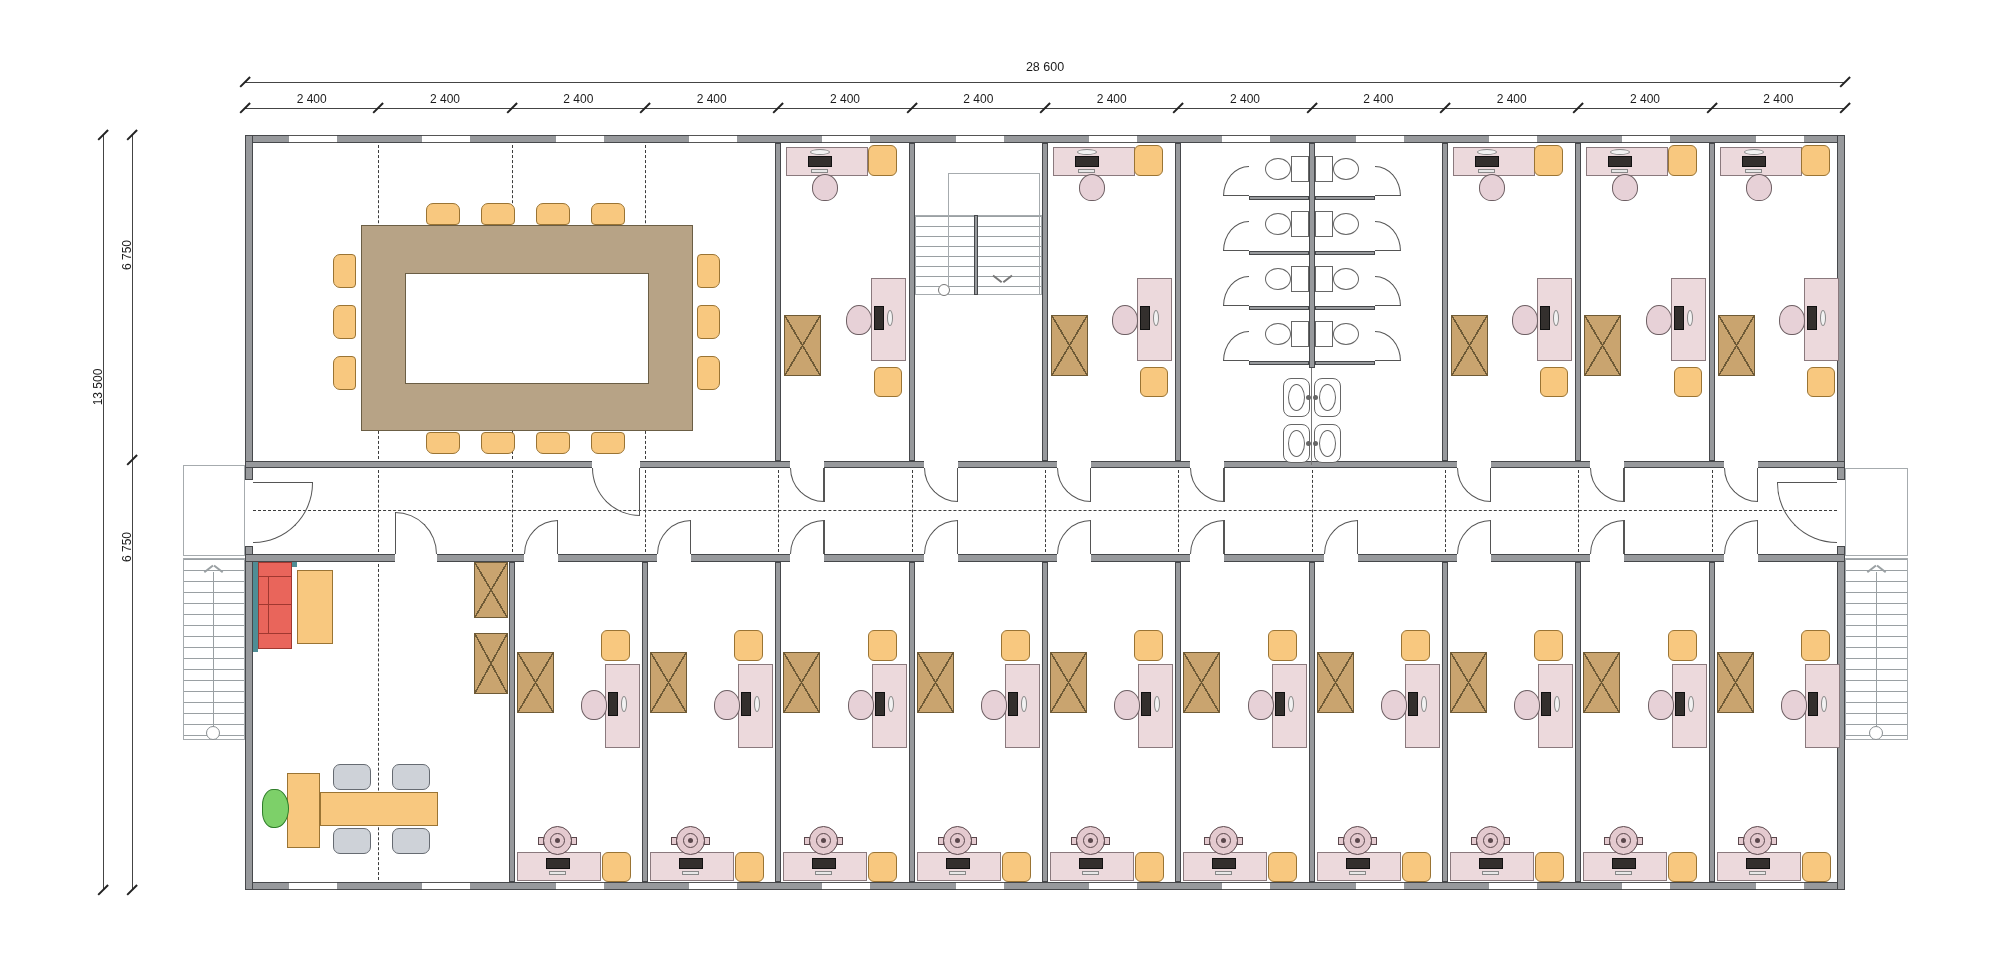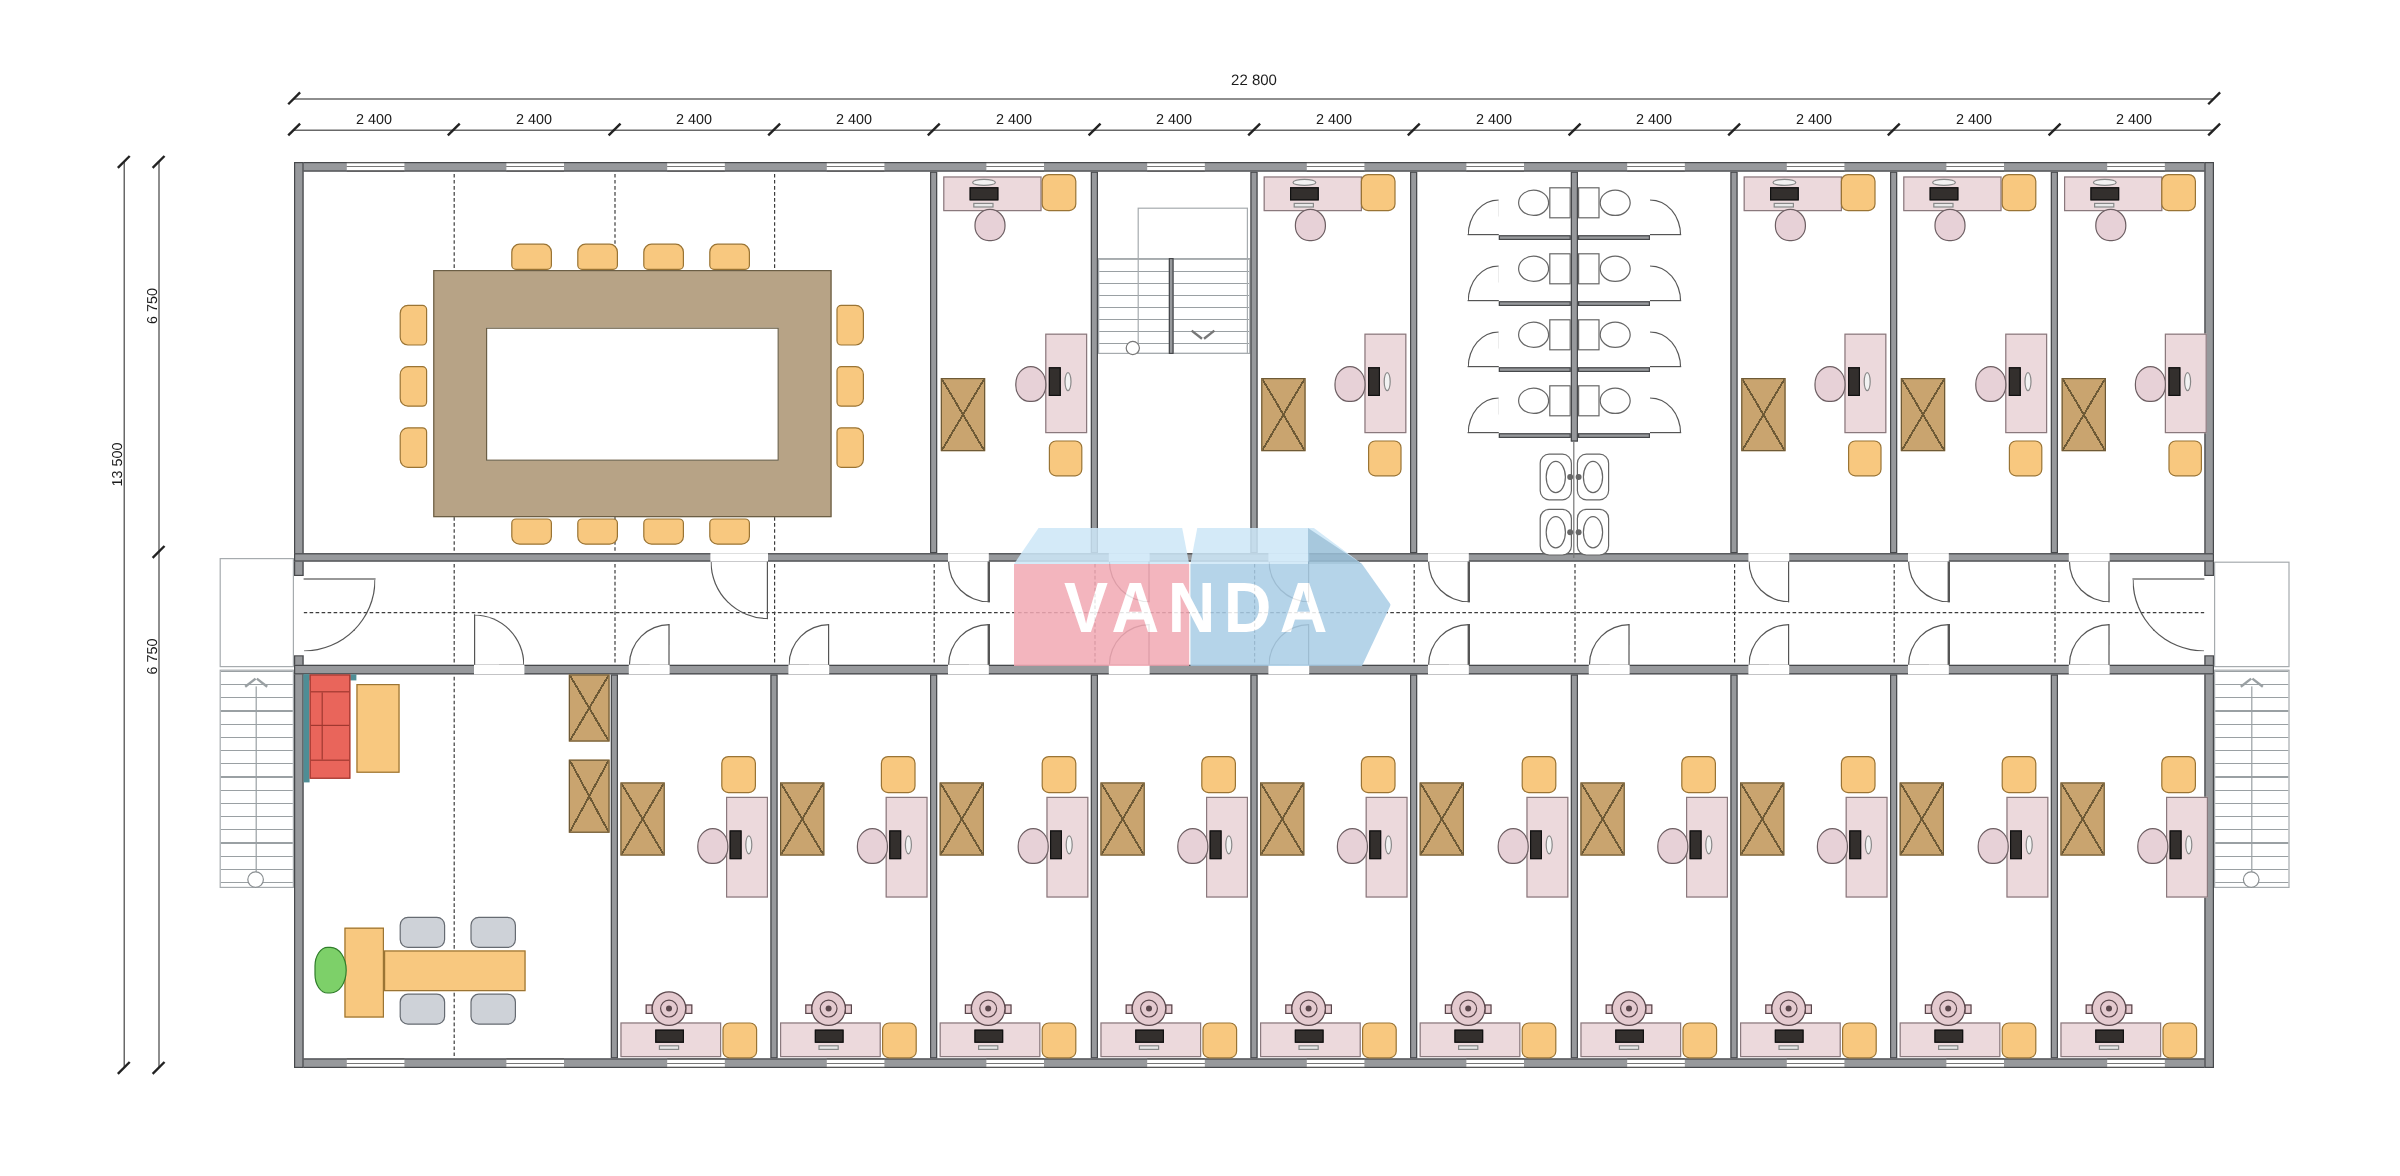--- a/index.html
+++ b/index.html
@@ -15,21 +15,21 @@
            border:1px solid #a6abae;background-color:#fff;}
   #logo{opacity:0.86;z-index:60;}
   #logo .ltxt{font-weight:bold;font-size:55px;letter-spacing:7px;color:#fff;text-align:center;
               font-family:"Liberation Sans",sans-serif;transform:scaleY(1.08);}
 </style>
 </head>
 <body>
 
 <div id="plan">
 
-  <div class="dim dim-big" style="left:980px;top:60px;width:130px;">22 800</div>
+  <div class="dim dim-big" style="left:980px;top:60px;width:130px;">28 600</div>
   <div class="dim rot" style="left:68px;top:380px;width:60px;">13 500</div>
   <div class="dim rot" style="left:102px;top:248px;width:50px;">6 750</div>
   <div class="dim rot" style="left:102px;top:540px;width:50px;">6 750</div>
 
   <div style="left: 245px; top: 82px; width: 1600px; height: 1.2px; background: rgb(68, 68, 68);"></div>
     <div style="left: 238px; top: 81px; width: 14px; height: 1.6px; background: rgb(34, 34, 34); transform: rotate(-45deg);"></div>
     <div style="left: 1838px; top: 81px; width: 14px; height: 1.6px; background: rgb(34, 34, 34); transform: rotate(-45deg);"></div>
     <div style="left: 245px; top: 108px; width: 1600px; height: 1.2px; background: rgb(68, 68, 68);"></div>
     <div style="left: 238px; top: 107px; width: 14px; height: 1.6px; background: rgb(34, 34, 34); transform: rotate(-45deg);"></div>
     <div style="left: 371.333px; top: 107px; width: 14px; height: 1.6px; background: rgb(34, 34, 34); transform: rotate(-45deg);"></div>
@@ -499,22 +499,13 @@
     <div style="left: 1748.67px; top: 871px; width: 17px; height: 4px; background: rgb(232, 232, 232); border: 1px solid rgb(136, 136, 136);"></div>
     <div style="left: 1737.67px; top: 837px; width: 6px; height: 8px; background: rgb(228, 202, 207); border: 1px solid rgb(90, 71, 76);"></div>
     <div style="left: 1770.67px; top: 837px; width: 6px; height: 8px; background: rgb(228, 202, 207); border: 1px solid rgb(90, 71, 76);"></div>
     <div style="left: 1742.67px; top: 826px; width: 29px; height: 29px; background: rgb(228, 202, 207); border: 1.5px solid rgb(90, 71, 76); border-radius: 50%;"></div>
     <div style="left: 1749.67px; top: 833px; width: 15px; height: 15px; border: 1px solid rgb(90, 71, 76); border-radius: 50%;"></div>
     <div style="left: 1754.67px; top: 838px; width: 5px; height: 5px; background: rgb(90, 71, 76); border-radius: 50%;"></div>
     <div style="left: 1801.67px; top: 852px; width: 29px; height: 30px; background: rgb(248, 200, 127); border: 1px solid rgb(154, 116, 52); border-radius: 6px;"></div>
     <div style="left: 1723.67px; top: 554px; width: 34px; height: 8px; background: rgb(255, 255, 255);"></div>
     <div style="left: 1723.67px; top: 520px; width: 34px; height: 34px; border-top: 1.3px solid rgb(85, 85, 85); border-left: 1.3px solid rgb(85, 85, 85); border-top-left-radius: 100%;"></div>
     <div style="left: 1756.67px; top: 520px; width: 1.3px; height: 34px; background: rgb(85, 85, 85);"></div>
-    <div id="logo" style="left:840px;top:432px;width:330px;height:130px;">
-    <div style="left:5px;top:8px;width:146px;height:30px;background:#cde7f8;clip-path:polygon(14% 0,96% 0,100% 100%,0 100%);"></div>
-    <div style="left:5px;top:38px;width:146px;height:85px;background:#f2a9b4;"></div>
-    <div style="left:152px;top:8px;width:143px;height:30px;background:#cde7f8;clip-path:polygon(4% 0,72% 0,100% 100%,0 100%);"></div>
-    <div style="left:250px;top:8px;width:45px;height:30px;background:#99bfd8;clip-path:polygon(0 0,100% 100%,0 100%);"></div>
-    <div style="left:152px;top:38px;width:143px;height:85px;background:#a9cde6;"></div>
-    <div style="left:295px;top:38px;width:24px;height:85px;background:#a9cde6;clip-path:polygon(0 0,100% 40%,0 100%);"></div>
-    <div class="ltxt" style="left:0;top:42px;width:320px;">VANDA</div>
-  </div>
 </div>
 
 </body></html>

